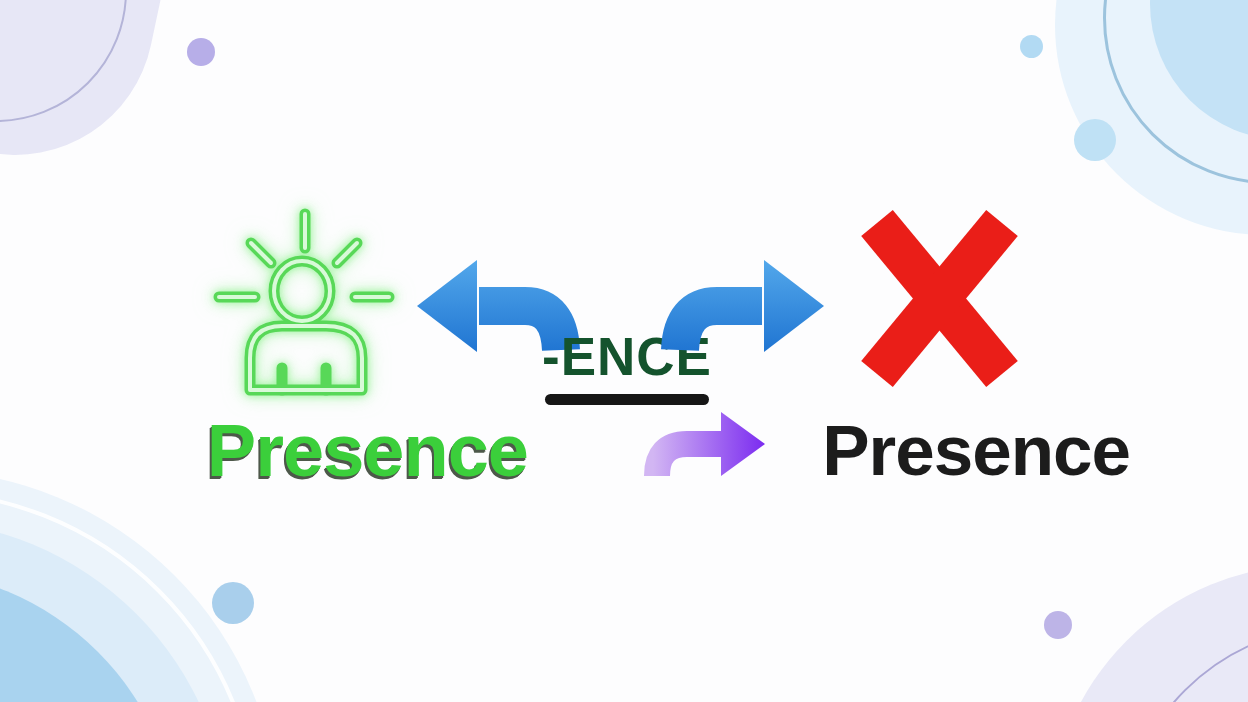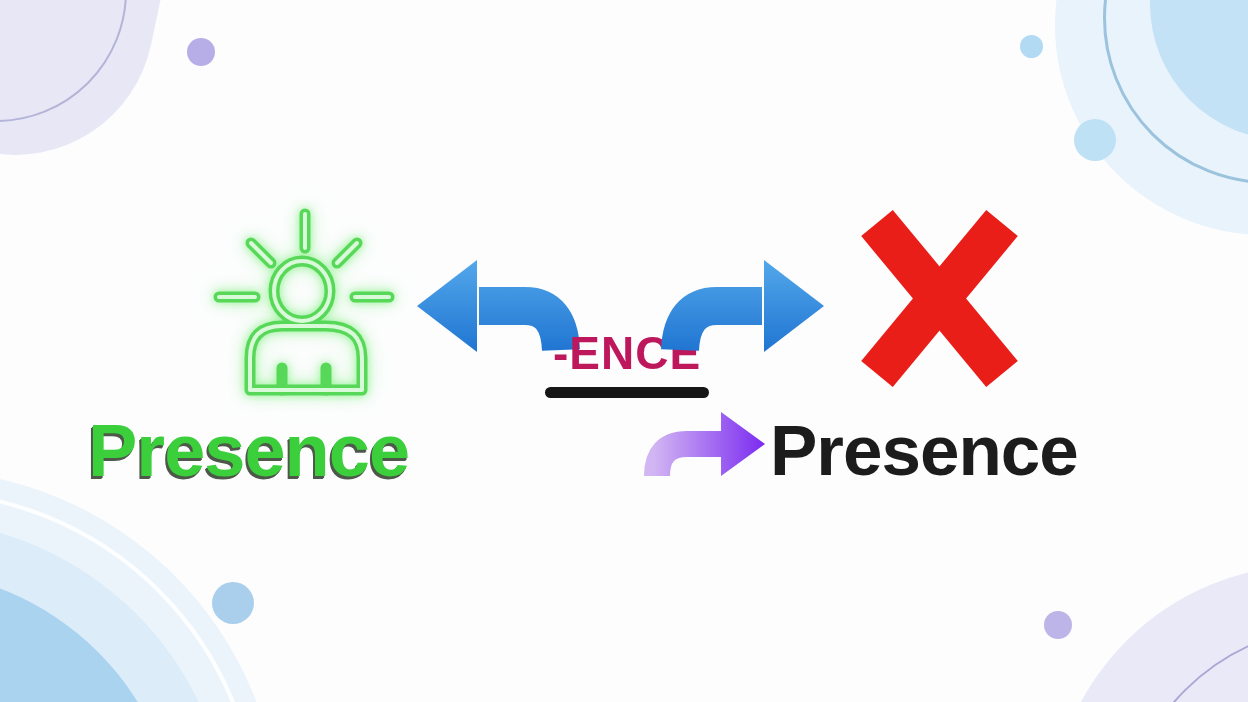--- a/index.html
+++ b/index.html
@@ -28,32 +28,32 @@
   .dot-blue-bl   { left:212px; top:582px; width:42px; height:42px; background:#a9cfec; }
 
   .blob-br       { left:1050px; top:565px; width:520px; height:520px; background:#e9e9f7; }
   .ring-br       { left:1120px; top:625px; width:440px; height:440px; border:2px solid #aba7d5; background:transparent; }
   .dot-purple-br { left:1044px; top:611px; width:28px; height:28px; background:#bdb4e7; }
 
   
   .abs { position:absolute; }
   .person-icon { left:198px; top:198px; width:212px; height:212px;
                  filter: drop-shadow(0 0 4px rgba(140,240,140,0.85)) drop-shadow(0 0 9px rgba(170,245,170,0.55)); }
-  .word { text-align:left; font-weight:800; letter-spacing:-1px; white-space:nowrap; }
+  .word { text-align:right; font-weight:800; letter-spacing:-1px; white-space:nowrap; }
   .word-correct   { left:88px;  top:408px; width:440px; font-size:74px; color:#3bcf3b;
                     text-shadow:-2px 3px 0 #4d584a, -1px 2px 0 #4d584a; }
   .word-incorrect { left:770px; top:410px; width:360px; font-size:71px; color:#1c1c1c; }
 
   .arrow-left   { left:413px; top:256px; width:168px; height:106px; }
   .arrow-right  { left:653px; top:256px; width:175px; height:106px; }
   .arrow-purple { left:643px; top:406px; width:128px; height:78px; }
   .x-mark       { left:856px; top:202px; width:166px; height:192px; }
 
   .suffix-group { left:527px; top:326px; width:200px; text-align:center; }
-  .suffix-text  { font-size:46px; font-weight:800; color:#be185d; letter-spacing:1px; }
+  .suffix-text  { font-size:53px; font-weight:800; color:#14532d; letter-spacing:1px; }
   .suffix-underline { width:164px; height:11px; background:#161616; border-radius:6px; margin:7px auto 0 auto; }
 </style>
 </head>
 <body>
 
 <div class="stage">
 
   <div class="deco blob-tl"></div>
   <div class="deco ring-tl"></div>
   <div class="deco dot-purple-tl"></div>

